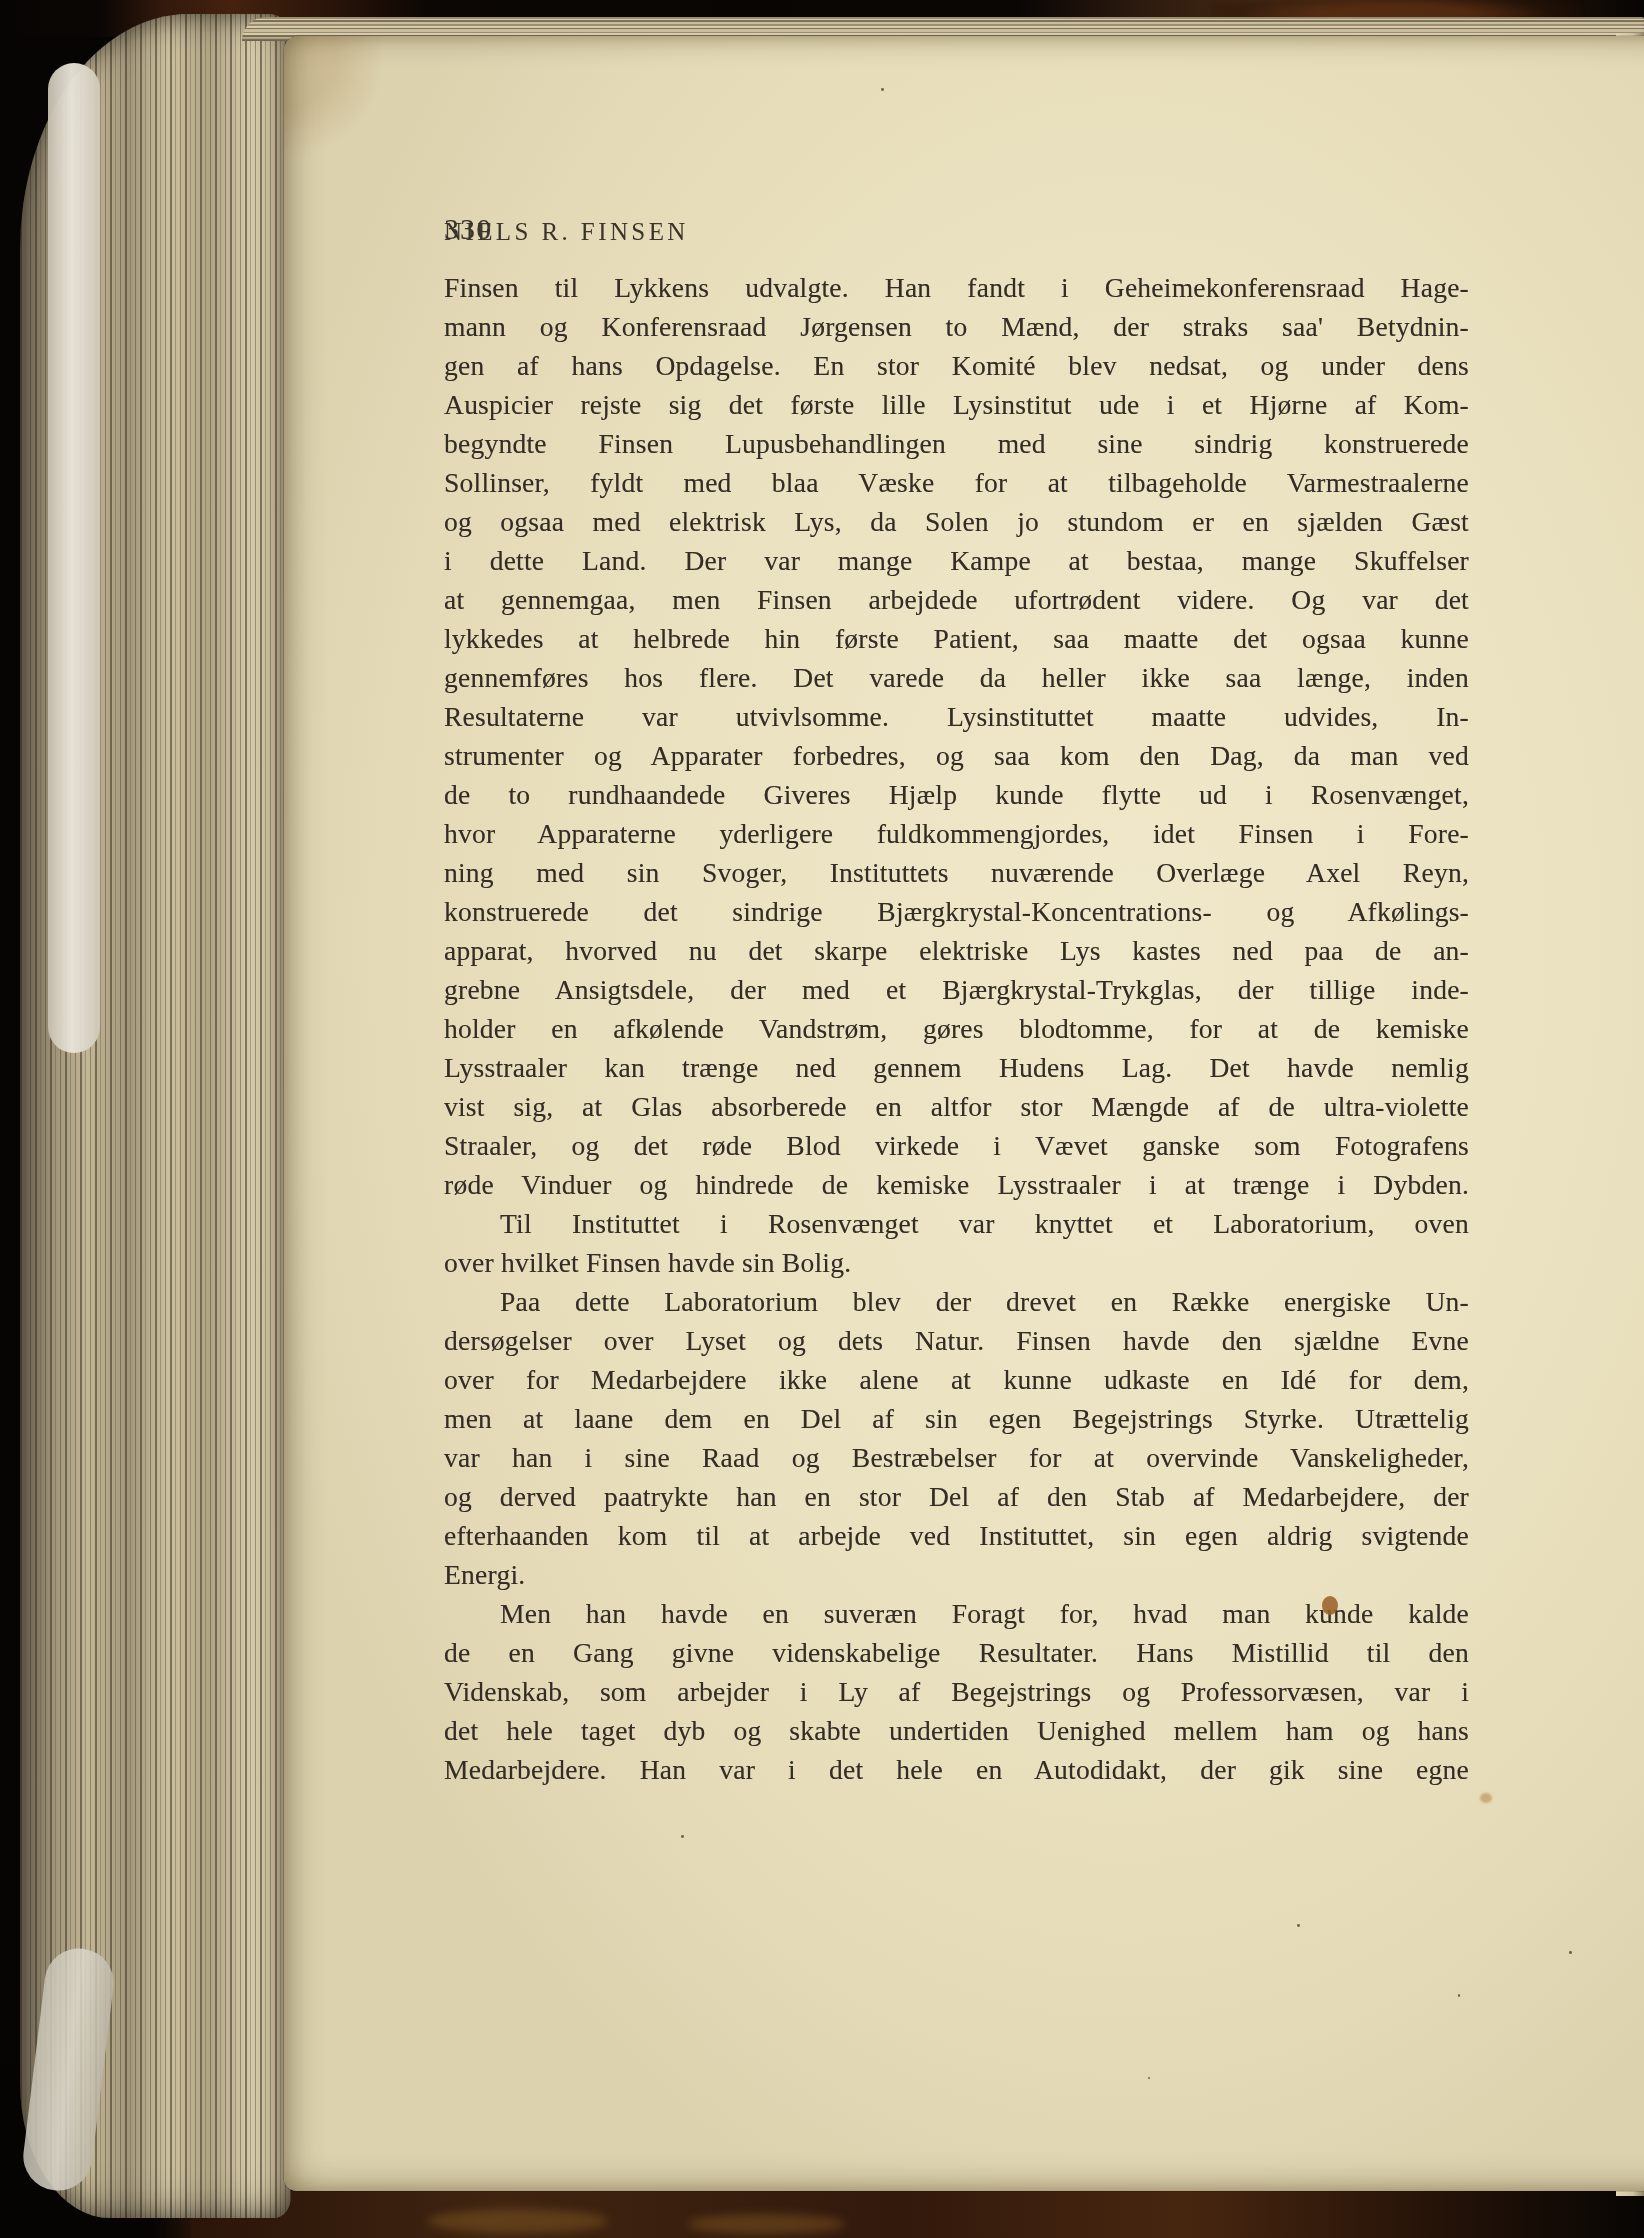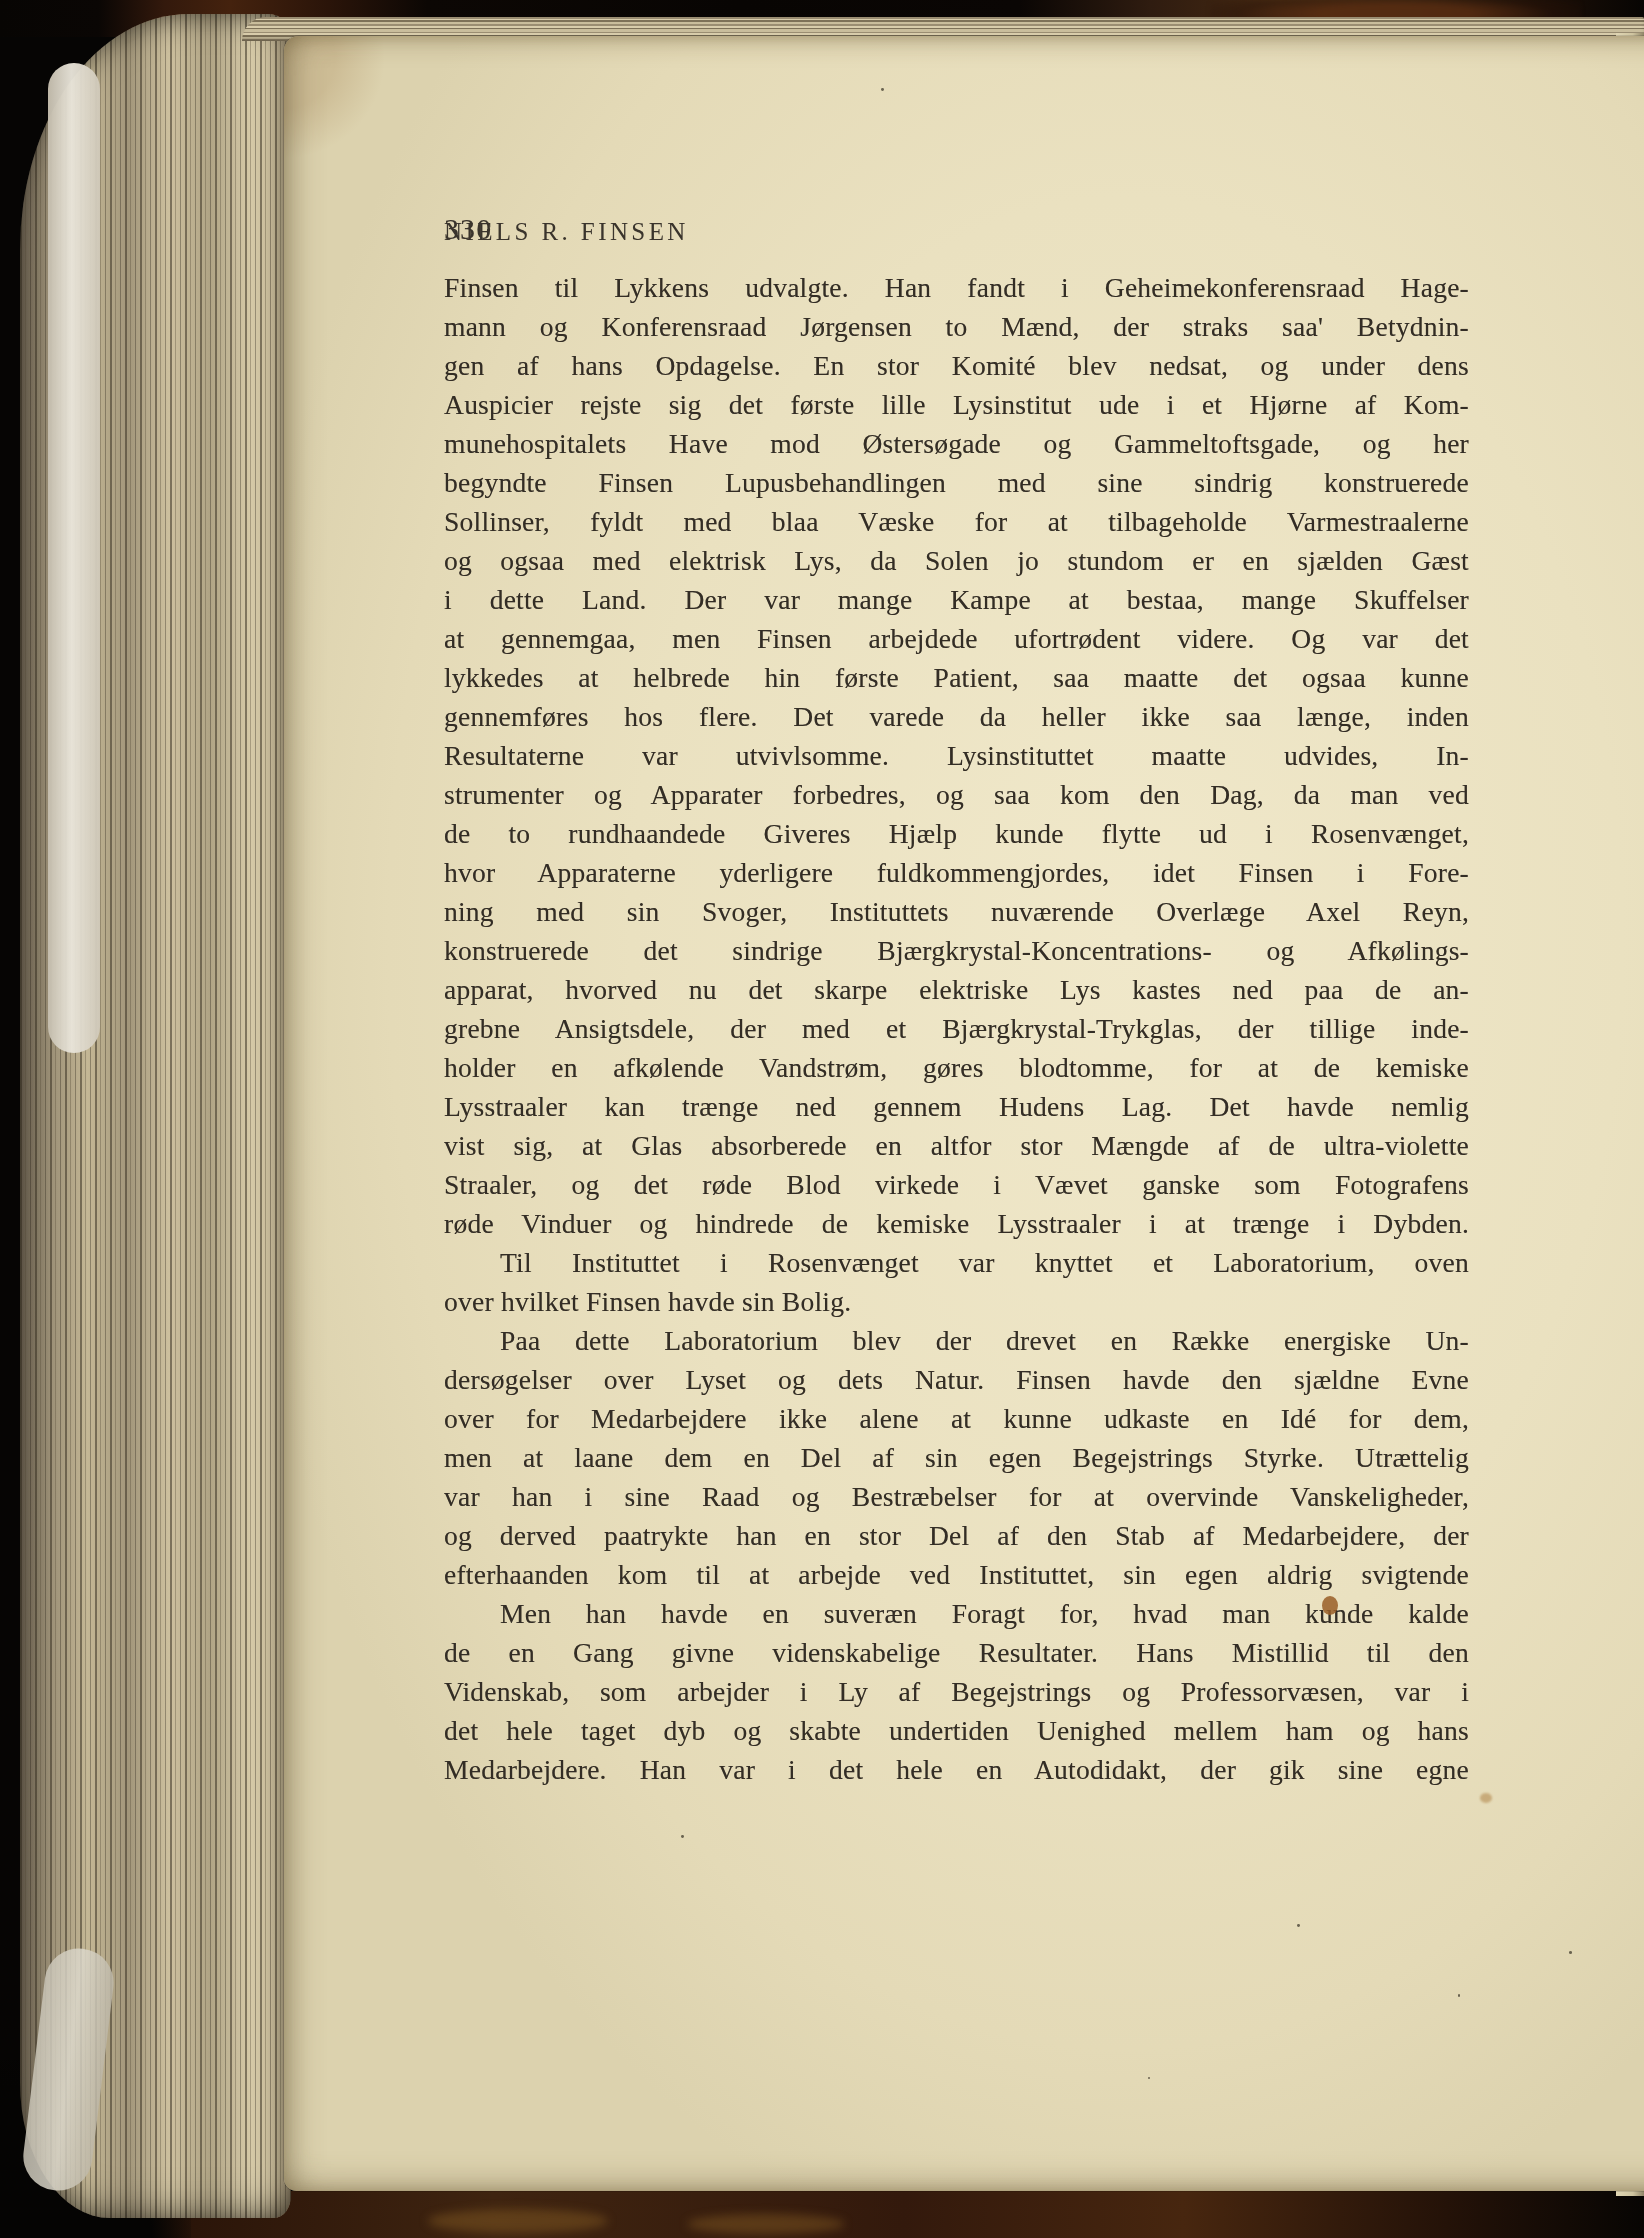--- a/index.html
+++ b/index.html
@@ -112,21 +112,20 @@
     <div class="head-row">
       <span class="pagenum">330</span>
       <span class="running-head">NIELS R. FINSEN</span>
     </div>
 
     <div class="body-block">
         <div class="text-line">Finsen til Lykkens udvalgte. Han fandt i Geheimekonferensraad Hage-</div>
         <div class="text-line">mann og Konferensraad Jørgensen to Mænd, der straks saa' Betydnin-</div>
         <div class="text-line">gen af hans Opdagelse. En stor Komité blev nedsat, og under dens</div>
         <div class="text-line">Auspicier rejste sig det første lille Lysinstitut ude i et Hjørne af Kom-</div>
-        <div class="text-line">munehospitalets Have mod Østersøgade og Gammeltoftsgade, og her</div>
         <div class="text-line">begyndte Finsen Lupusbehandlingen med sine sindrig konstruerede</div>
         <div class="text-line">Sollinser, fyldt med blaa Væske for at tilbageholde Varmestraalerne</div>
         <div class="text-line">og ogsaa med elektrisk Lys, da Solen jo stundom er en sjælden Gæst</div>
         <div class="text-line">i dette Land. Der var mange Kampe at bestaa, mange Skuffelser</div>
         <div class="text-line">at gennemgaa, men Finsen arbejdede ufortrødent videre. Og var det</div>
         <div class="text-line">lykkedes at helbrede hin første Patient, saa maatte det ogsaa kunne</div>
         <div class="text-line">gennemføres hos flere. Det varede da heller ikke saa længe, inden</div>
         <div class="text-line">Resultaterne var utvivlsomme. Lysinstituttet maatte udvides, In-</div>
         <div class="text-line">strumenter og Apparater forbedres, og saa kom den Dag, da man ved</div>
         <div class="text-line">de to rundhaandede Giveres Hjælp kunde flytte ud i Rosenvænget,</div>
@@ -142,20 +141,21 @@
         <div class="text-line">røde Vinduer og hindrede de kemiske Lysstraaler i at trænge i Dybden.</div>
         <div class="text-line indent">Til Instituttet i Rosenvænget var knyttet et Laboratorium, oven</div>
         <div class="text-line short">over hvilket Finsen havde sin Bolig.</div>
         <div class="text-line indent">Paa dette Laboratorium blev der drevet en Række energiske Un-</div>
         <div class="text-line">dersøgelser over Lyset og dets Natur. Finsen havde den sjældne Evne</div>
         <div class="text-line">over for Medarbejdere ikke alene at kunne udkaste en Idé for dem,</div>
         <div class="text-line">men at laane dem en Del af sin egen Begejstrings Styrke. Utrættelig</div>
         <div class="text-line">var han i sine Raad og Bestræbelser for at overvinde Vanskeligheder,</div>
         <div class="text-line">og derved paatrykte han en stor Del af den Stab af Medarbejdere, der</div>
         <div class="text-line">efterhaanden kom til at arbejde ved Instituttet, sin egen aldrig svigtende</div>
+        <div class="text-line short">Energi.</div>
         <div class="text-line indent">Men han havde en suveræn Foragt for, hvad man kunde kalde</div>
         <div class="text-line">de en Gang givne videnskabelige Resultater. Hans Mistillid til den</div>
         <div class="text-line">Videnskab, som arbejder i Ly af Begejstrings og Professorvæsen, var i</div>
         <div class="text-line">det hele taget dyb og skabte undertiden Uenighed mellem ham og hans</div>
         <div class="text-line">Medarbejdere. Han var i det hele en Autodidakt, der gik sine egne</div>
       </div>
 
     <div class="fox fox1"></div>
     <div class="fox fox2"></div>
     <div class="speck sp1"></div>

